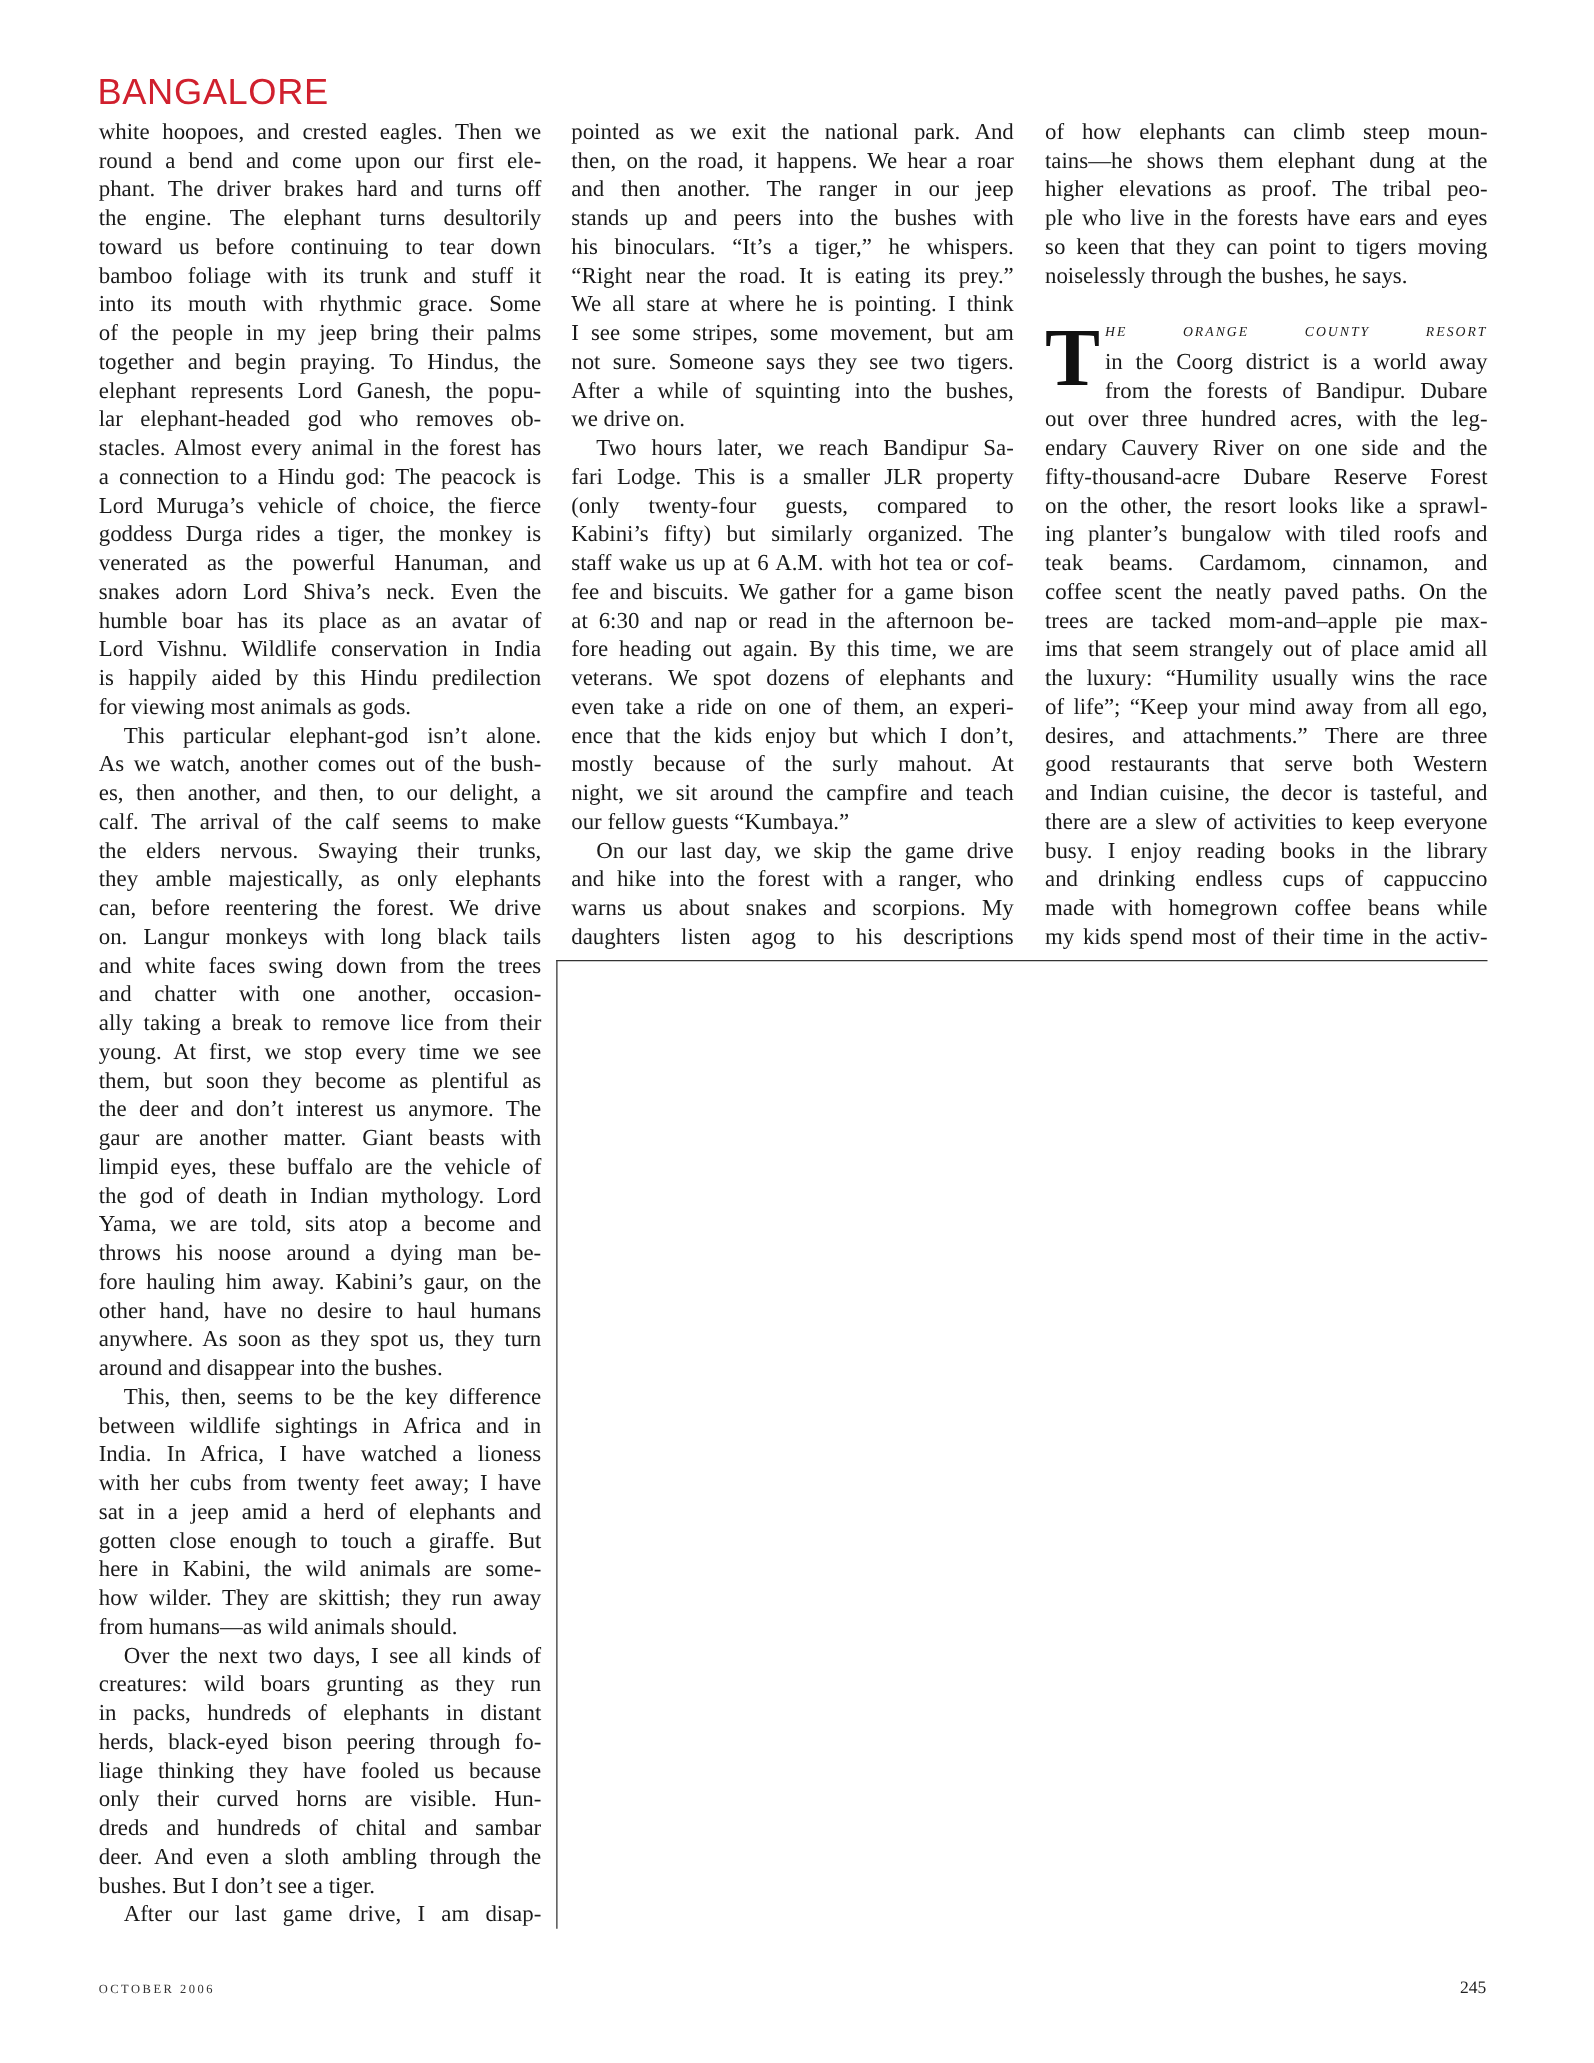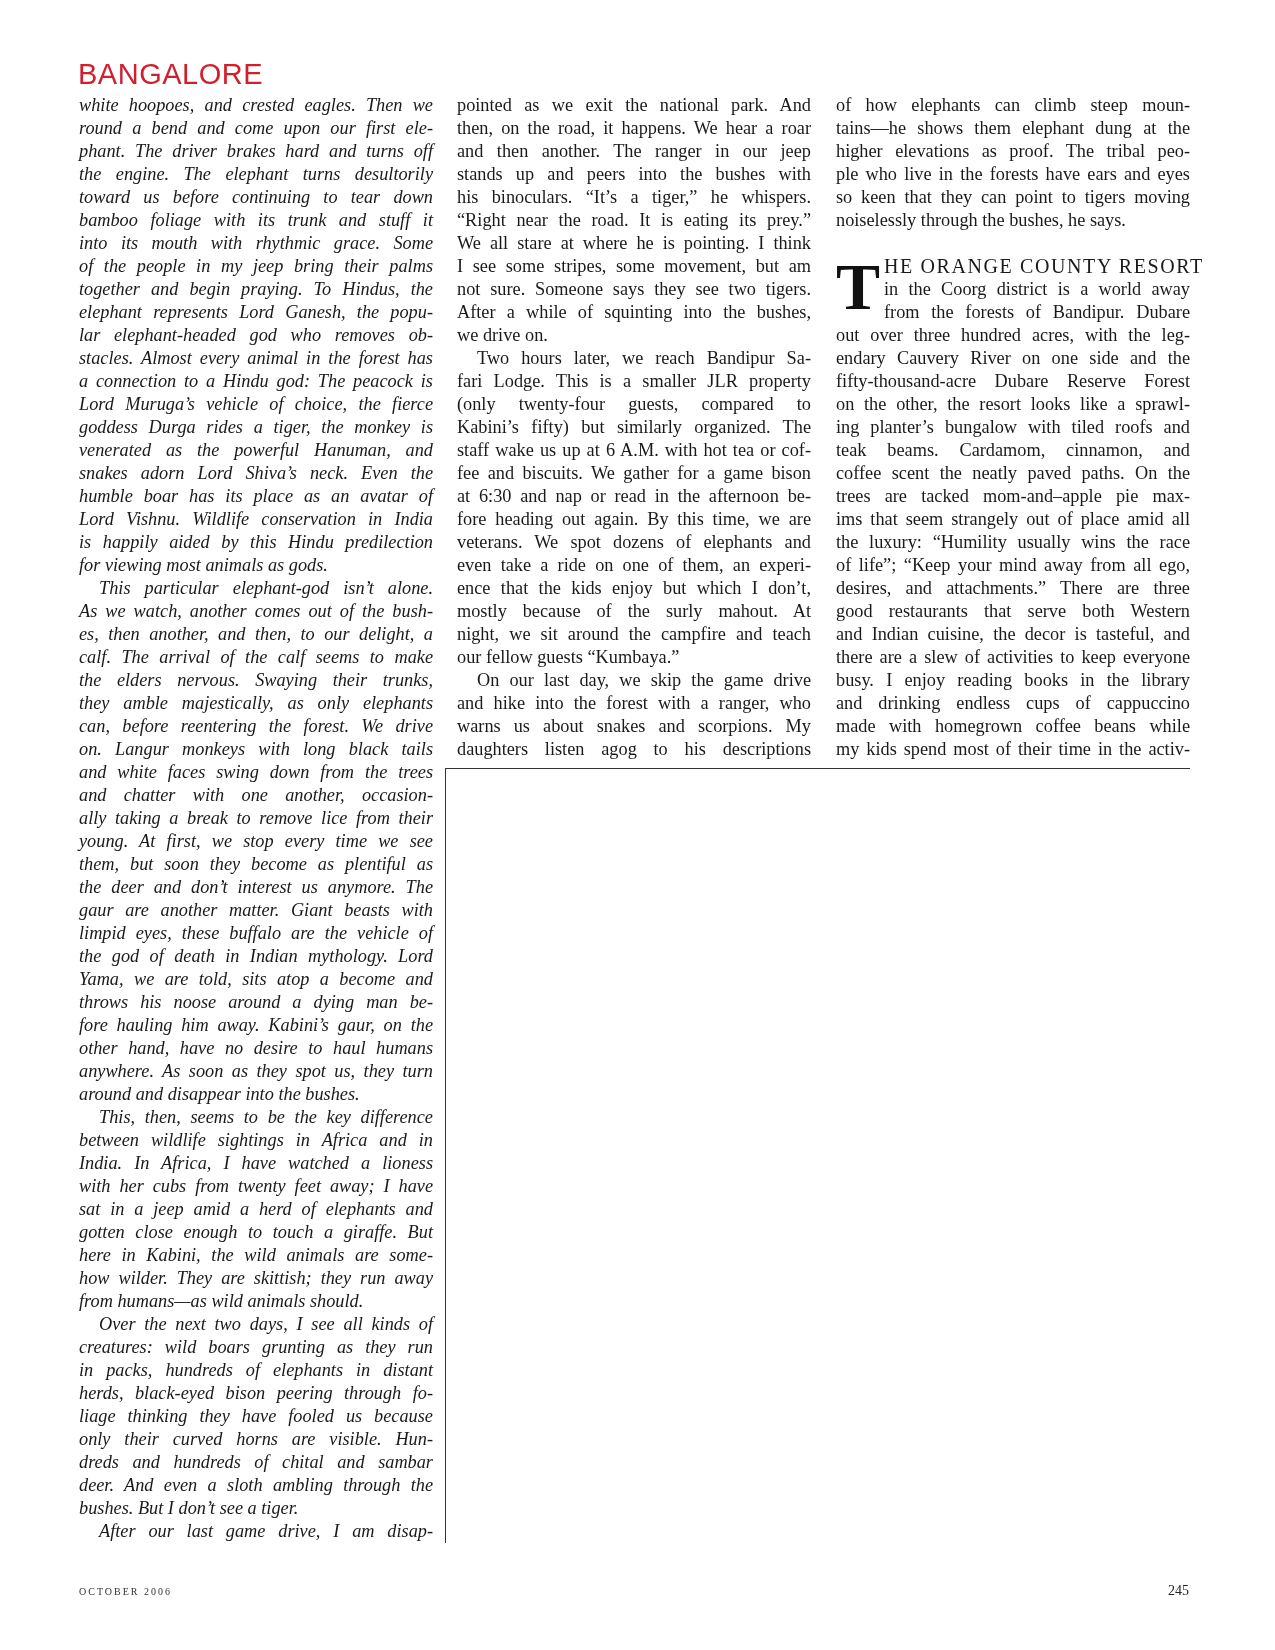--- a/index.html
+++ b/index.html
@@ -12,32 +12,32 @@
   }
   .col {
     position: absolute; width: 354px;
     font-family: "Liberation Serif", "DejaVu Serif", serif;
     font-size: 18.3px; line-height: 23px; color: #1a1a1a;
     text-align: justify;
   }
   .col .line { display: block; white-space: nowrap; text-align-last: justify; text-align: justify; }
   .col .line.last { text-align-last: left; }
   .col .line.indent { padding-left: 20px; }
-  .col-left { left: 79px; top: 94px; font-style: italic; }
+  .col-left { left: 79px; top: 94px; }
   .col-mid { left: 457px; top: 94px; }
   .col-right { left: 836px; top: 94px; }
   .spacer { display: block; height: 23px; }
   .dropcap-wrap { position: relative; display: block; }
   .dropcap {
     position: absolute; left: 0; top: 3px;
     font-family: "Liberation Serif", "DejaVu Serif", serif;
     font-size: 66px; line-height: 58px; color: #111; font-weight: bold;
   }
   .dc-line { display: block; padding-left: 48px; white-space: nowrap; text-align-last: justify; }
-  .smallcaps { letter-spacing: 1.6px; font-size: 20px; }
+  .smallcaps { letter-spacing: 1.6px; font-size: 11px; font-style: italic; }
   .frame-top {
     position: absolute; left: 445px; top: 768px; width: 745px; height: 0;
     border-top: 1.5px solid #333;
   }
   .frame-side {
     position: absolute; left: 445px; top: 768px; width: 0; height: 775px;
     border-left: 1.5px solid #333;
   }
   .footer-left {
     position: absolute; left: 79px; top: 1586px;

